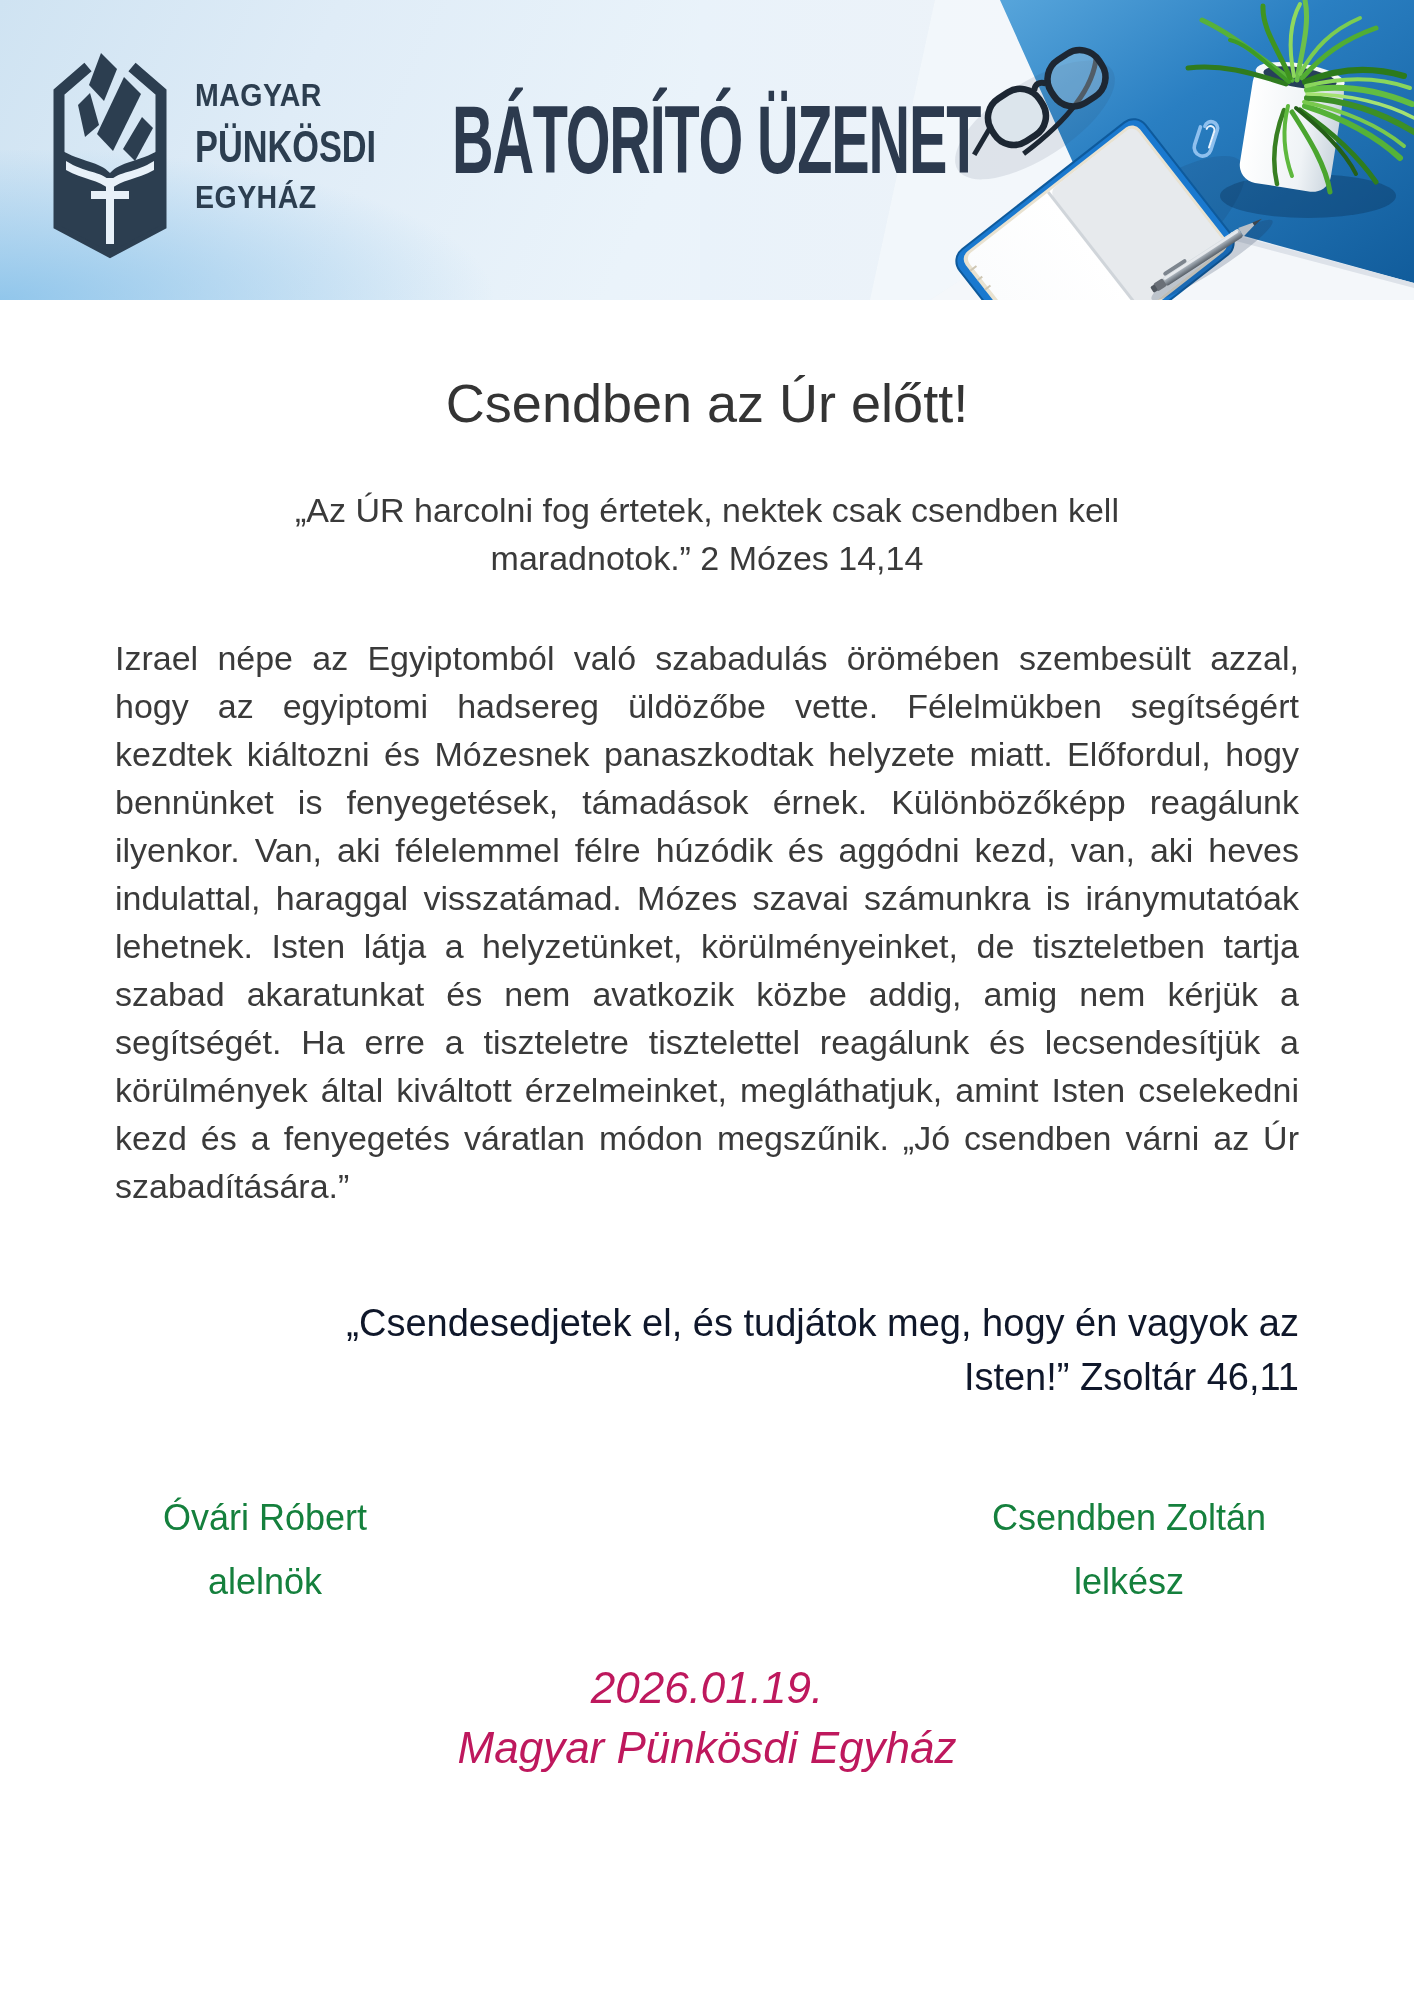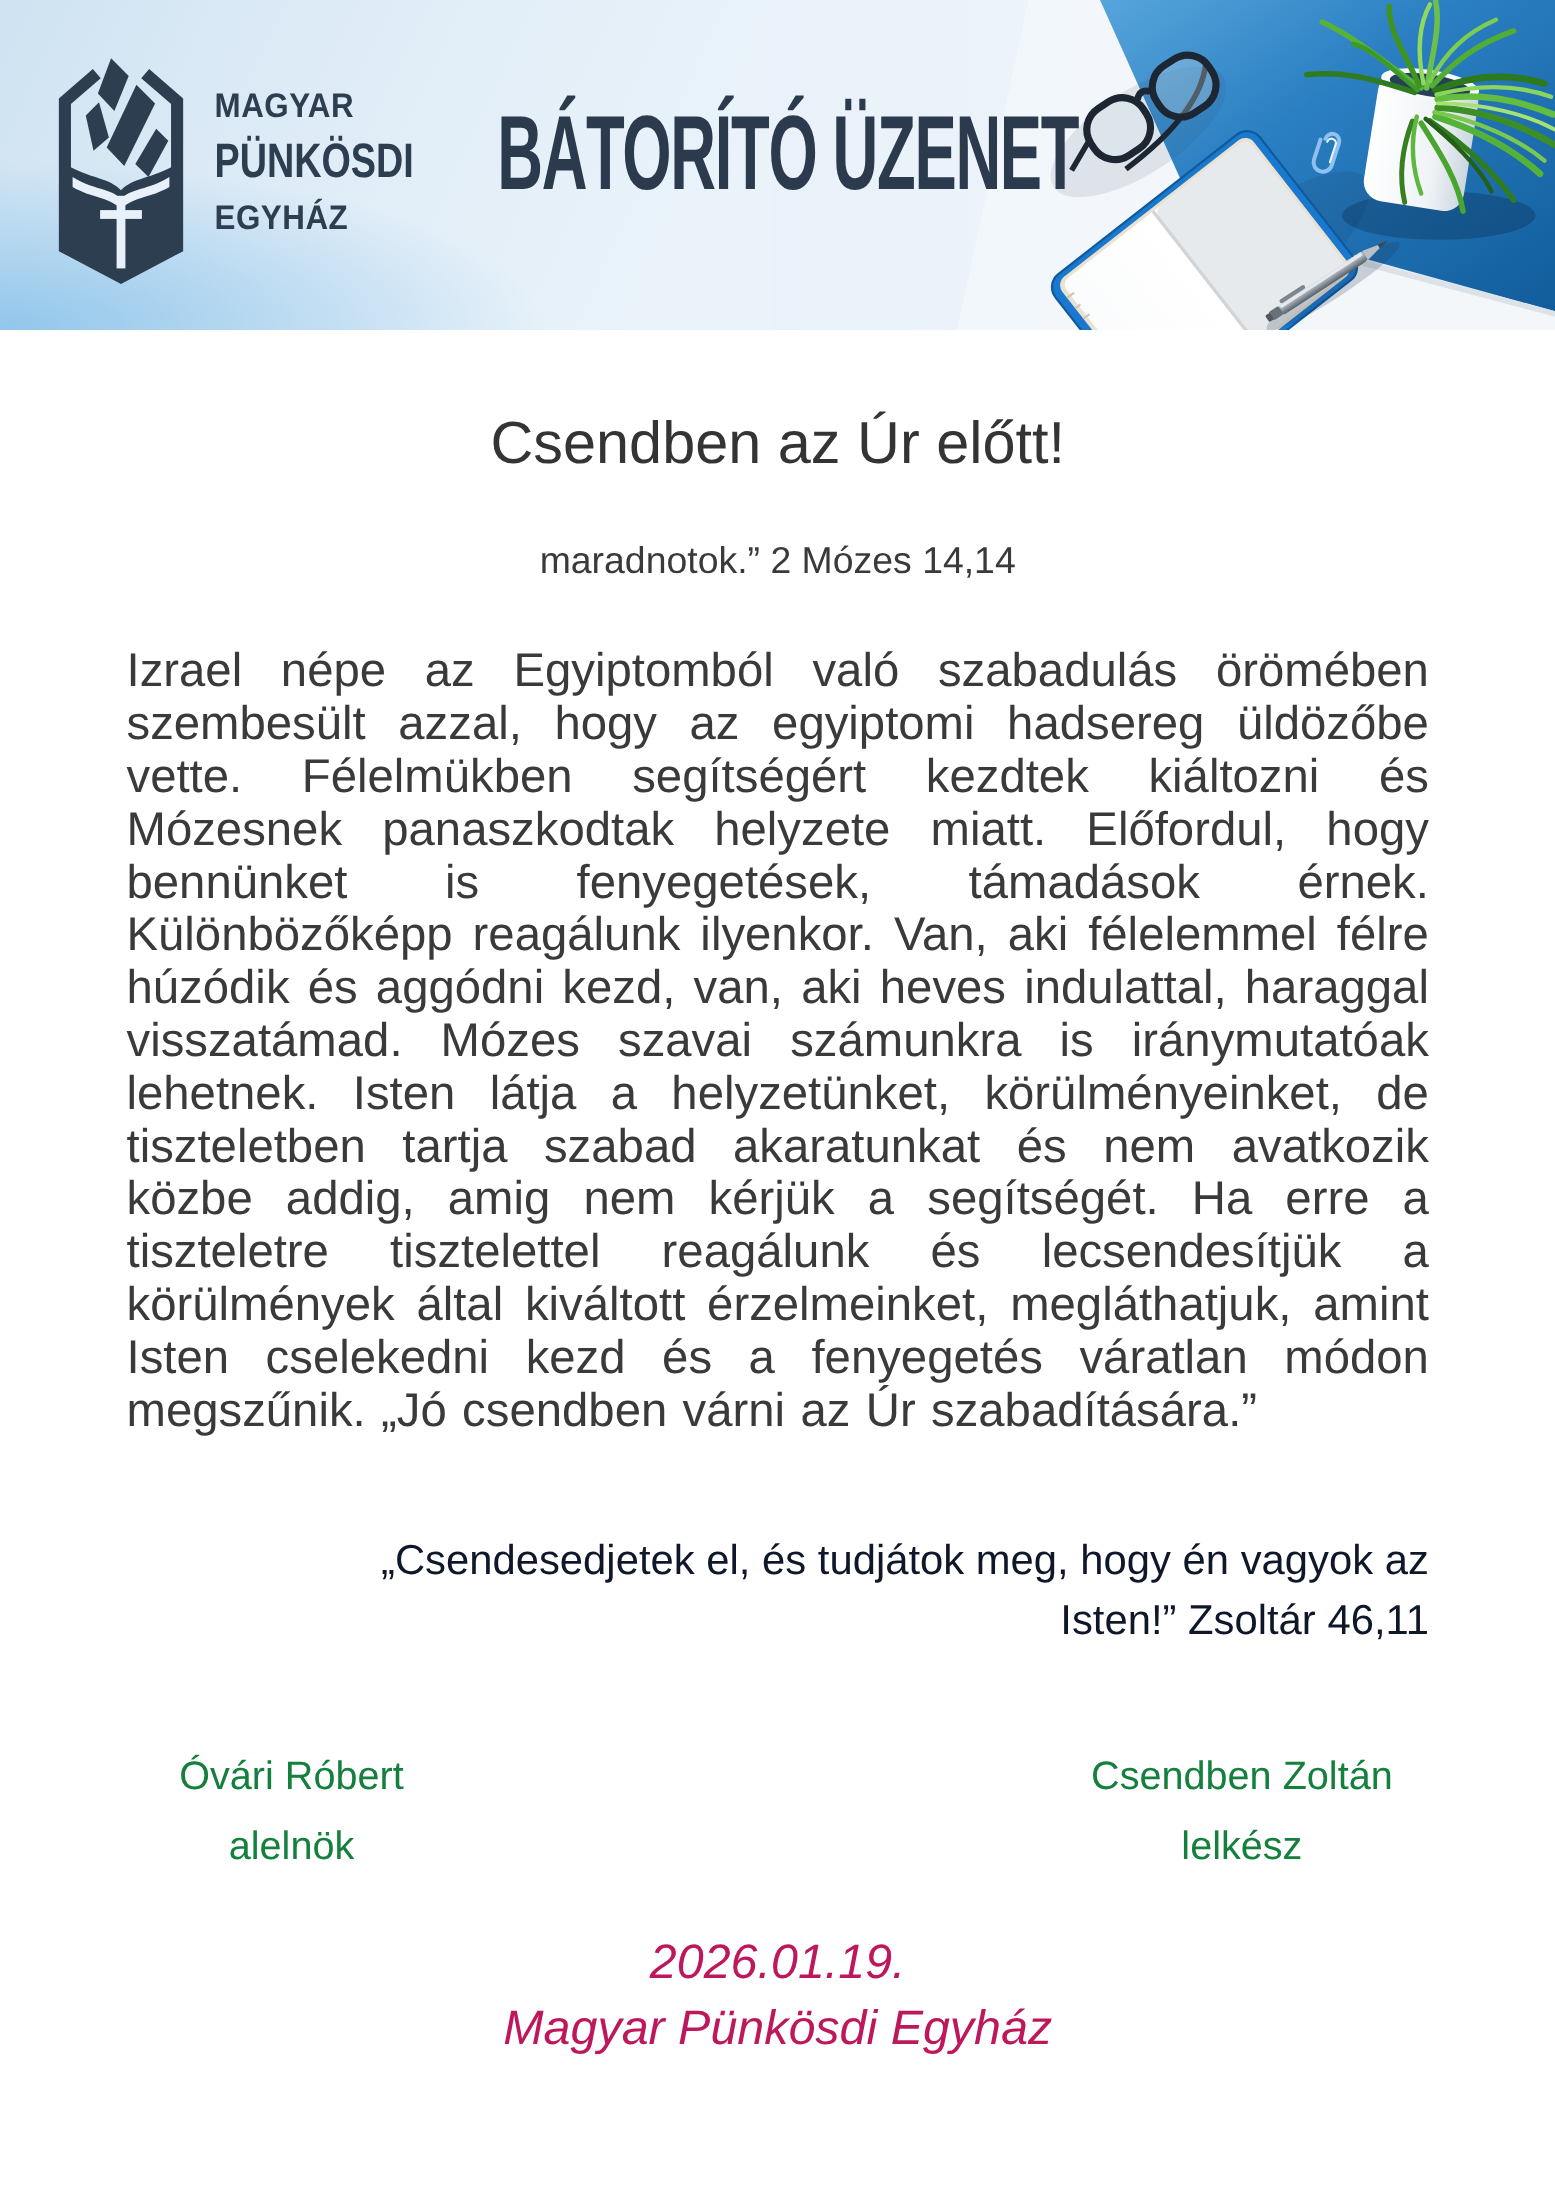--- a/index.html
+++ b/index.html
@@ -22,21 +22,21 @@
   .brand-l3{font-size:31px;font-weight:700;transform:scaleX(.92);letter-spacing:.5px;margin-top:13px;}
 
   .banner-title{position:absolute;left:452px;top:92px;margin:0;z-index:3;
           font-size:96px;font-weight:800;line-height:1;color:#2c3a4e;letter-spacing:-2px;
           transform:scaleX(.60);transform-origin:left center;white-space:nowrap;}
 
   
   .content{padding:0 115px;}
   .article-title{margin:72px 0 0;text-align:center;font-size:54px;font-weight:400;color:#343434;}
   .quote{margin:52px 0 0;text-align:center;font-size:34px;line-height:48px;color:#3a3a3a;}
-  .body-text{margin:52px 0 0;text-align:justify;font-size:43px;line-height:48px;word-spacing:2px;color:#3a3a3a;}
+  .body-text{margin:52px 0 0;text-align:justify;font-size:34px;line-height:48px;word-spacing:2px;color:#3a3a3a;}
   .quote-2{margin:86px 0 0;text-align:right;font-size:38px;line-height:54px;color:#0f172a;}
 
   .sig-row{margin:82px 0 0;display:flex;justify-content:space-between;}
   .sig-col{text-align:center;font-size:36px;line-height:64px;color:#15803d;}
   .sig-col.left{min-width:300px;}
   .sig-col.right{min-width:340px;}
 
   .footer-block{margin:44px 0 0;text-align:center;font-size:44px;line-height:60px;color:#be185d;font-style:italic;}
 </style>
 </head>
@@ -176,20 +176,21 @@
     </div>
 
     <h1 class="banner-title">BÁTORÍTÓ ÜZENET</h1>
   </header>
 
   <main class="content">
 
     <h2 class="article-title">Csendben az Úr előtt!</h2>
 
     <div class="quote">
+      <div>„Az ÚR harcolni fog értetek, nektek csak csendben kell</div>
       <div>maradnotok.” 2 Mózes 14,14</div>
     </div>
 
     <p class="body-text">Izrael népe az Egyiptomból való szabadulás örömében szembesült azzal, hogy az egyiptomi hadsereg üldözőbe vette. Félelmükben segítségért kezdtek kiáltozni és Mózesnek panaszkodtak helyzete miatt. Előfordul, hogy bennünket is fenyegetések, támadások érnek. Különbözőképp reagálunk ilyenkor. Van, aki félelemmel félre húzódik és aggódni kezd, van, aki heves indulattal, haraggal visszatámad. Mózes szavai számunkra is iránymutatóak lehetnek. Isten látja a helyzetünket, körülményeinket, de tiszteletben tartja szabad akaratunkat és nem avatkozik közbe addig, amig nem kérjük a segítségét. Ha erre a tiszteletre tisztelettel reagálunk és lecsendesítjük a körülmények által kiváltott érzelmeinket, megláthatjuk, amint Isten cselekedni kezd és a fenyegetés váratlan módon megszűnik. „Jó csendben várni az Úr szabadítására.”</p>
 
     <div class="quote-2">
       <div>„Csendesedjetek el, és tudjátok meg, hogy én vagyok az</div>
       <div>Isten!” Zsoltár 46,11</div>
     </div>
 

